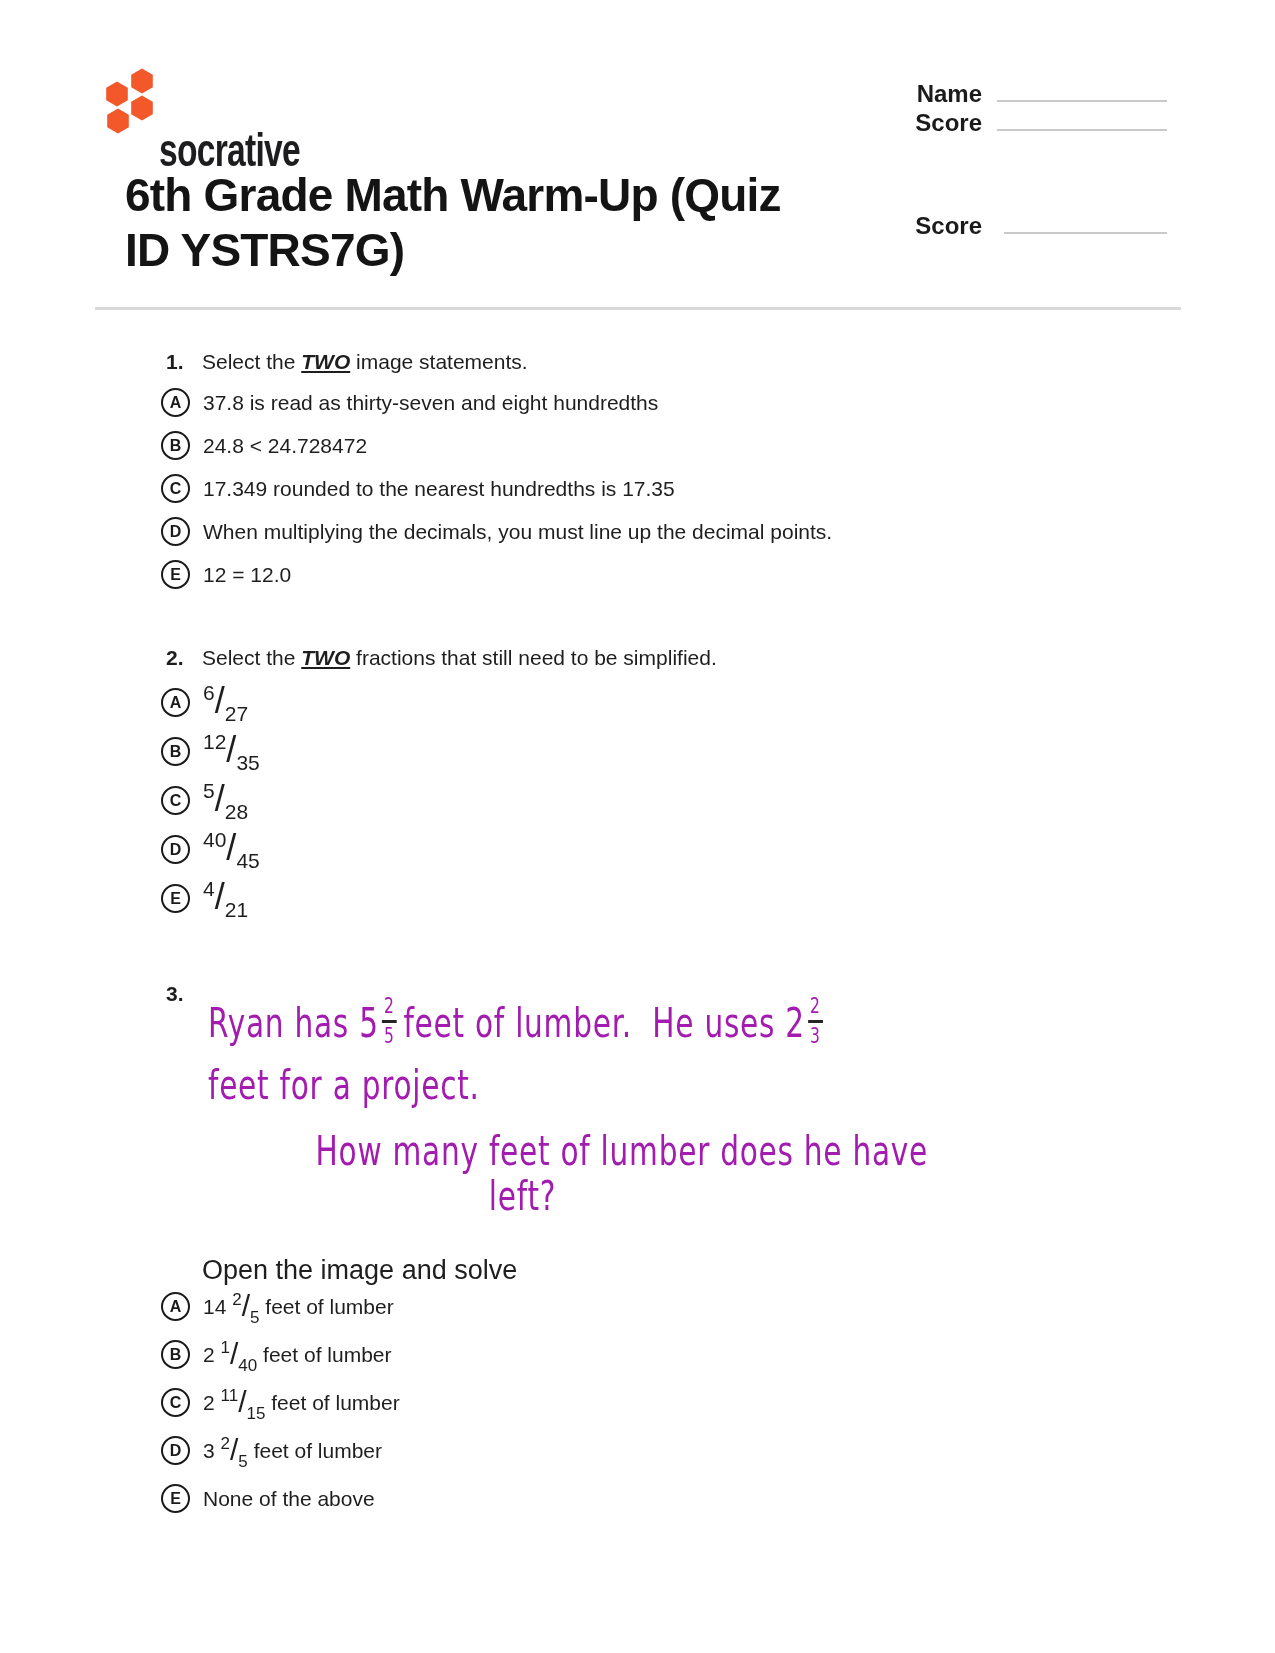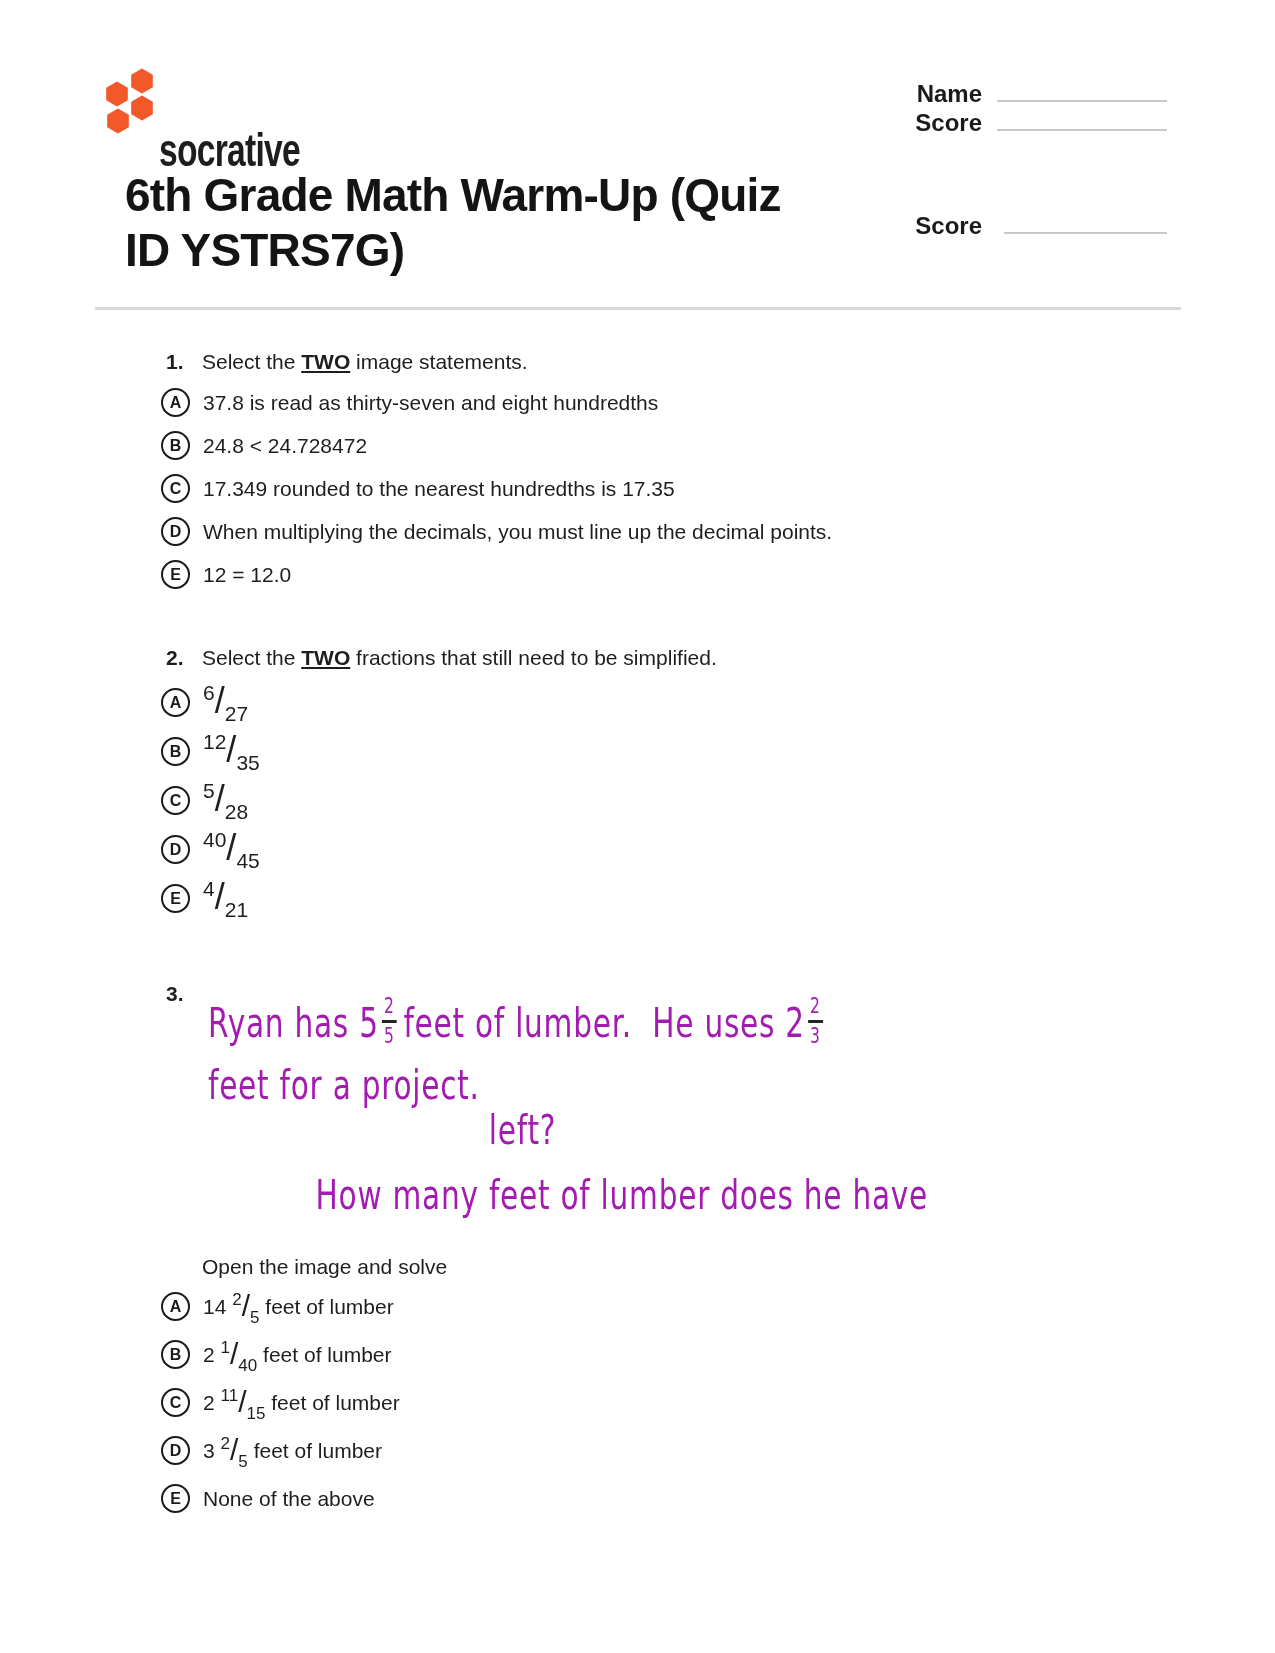--- a/index.html
+++ b/index.html
@@ -28,21 +28,21 @@
     font-size:46px;line-height:55px;font-weight:700;letter-spacing:-0.8px;color:#141414;
   }
   .divider{position:absolute;left:95px;top:307px;width:1086px;border-top:3px solid #d8d8d8;}
   
   .question{position:absolute;left:0;width:1275px;}
   .q1{top:348px;}
   .q2{top:644px;}
   .q3{top:980px;}
   .qheader{position:absolute;left:166px;top:2px;display:flex;font-size:21px;}
   .qnum{font-weight:700;flex:0 0 36px;}
-  .qemph{font-weight:700;text-decoration:underline;}
+  .qemph{font-weight:700;font-style:italic;text-decoration:underline;}
   .opts{position:absolute;left:161px;}
   .q1 .opts{top:40px;}
   .q2 .opts{top:44px;}
   .q3 .opts{top:312px;}
   .opt{display:flex;align-items:center;}
   .q1 .opt{margin-bottom:14px;}
   .q2 .opt{margin-bottom:20px;}
   .q3 .opt{margin-bottom:19px;}
   .bubble{
     flex:0 0 29px;width:29px;height:29px;border:2px solid #1a1a1a;border-radius:50%;
@@ -66,21 +66,21 @@
     transform:scaleX(0.74);transform-origin:0 50%;}
   .img-l2{line-height:46px;margin-top:6px;transform:scaleX(0.74);transform-origin:0 50%;white-space:nowrap;}
   .img-c{text-align:center;width:630px;}
   .img-l3{margin-top:20px;line-height:46px;}
   .img-l4{line-height:44px;}
   .cond{display:inline-block;transform:scaleX(0.74);white-space:nowrap;}
   .sfrac{display:inline-flex;flex-direction:column;align-items:center;
     font-size:21px;line-height:1.15;margin:0 9px 0 4px;transform:translateY(-2px);}
   .sfrac .fn{border-bottom:3px solid #242424;padding:0 3px 1px;}
   .sfrac .fd{padding-top:1px;}
-  .qprompt3{position:absolute;left:202px;top:275px;font-size:21px;color:#1e1e1e;}
+  .qprompt3{position:absolute;left:202px;top:275px;font-size:27px;color:#1e1e1e;}
 </style>
 </head>
 <body>
 
 <div class="page">
 
   <div class="logo">
     <svg width="58" height="78" viewBox="0 0 58 78">
       <g stroke-width="3" stroke-linejoin="round">
         <polygon points="45,10.5 55.8,16.75 55.8,29.25 45,35.5 34.2,29.25 34.2,16.75" fill="#F2582A"></polygon>
@@ -182,22 +182,22 @@
           <span class="fn">2</span>
           <span class="fd">5</span>
         </span>
         <span>feet of lumber.&nbsp; He uses 2</span>
         <span class="sfrac">
           <span class="fn">2</span>
           <span class="fd">3</span>
         </span>
       </div>
       <div class="img-l2">feet for a project.</div>
+      <div class="img-c img-l3"><span class="cond">How many feet of lumber does he have</span></div>
       <div class="img-c img-l4"><span class="cond">left?</span></div>
-      <div class="img-c img-l3"><span class="cond">How many feet of lumber does he have</span></div>
     </div>
 
     <div class="qprompt3">Open the image and solve</div>
 
     <div class="opts">
       <div class="opt">
         <span class="bubble">A</span>
         <span class="otext"><span>14 </span><span class="fr-num">2</span><span class="fr-slash">/</span><span class="fr-den">5</span><span> feet of lumber</span></span>
       </div>
       <div class="opt">

